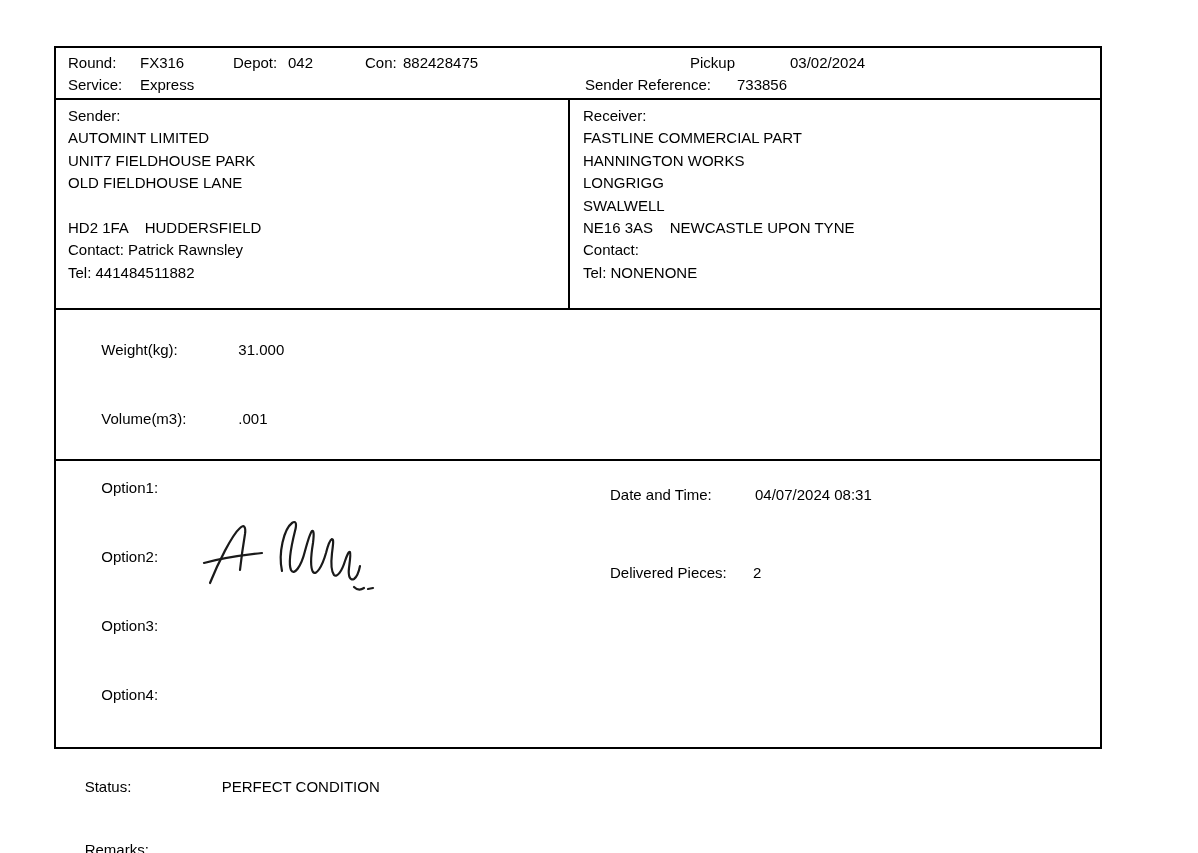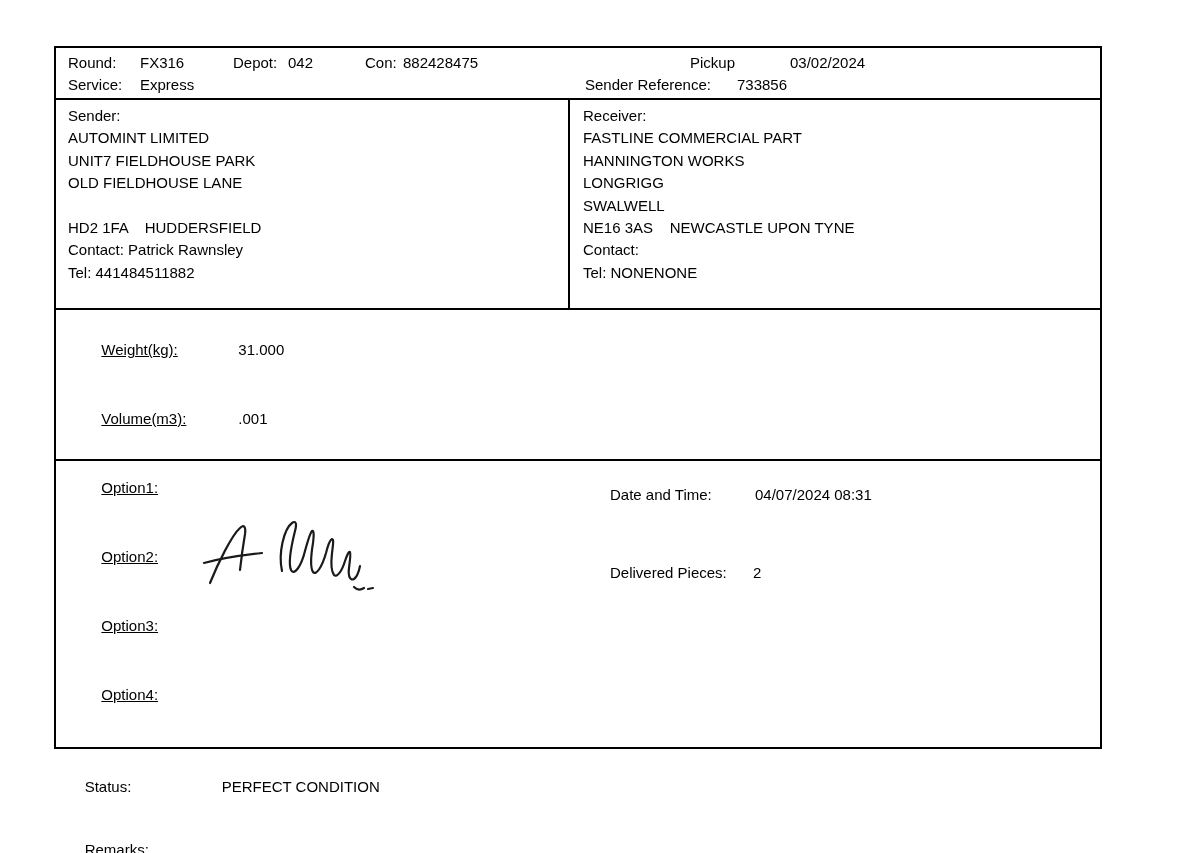--- a/index.html
+++ b/index.html
@@ -30,21 +30,21 @@
     border-right: 2px solid #000;
     padding: 5px 0 0 12px;
   }
   .col-receiver { flex: 1; padding: 5px 0 0 13px; box-sizing: border-box; }
   .party-line, .party-title { white-space: pre; line-height: 22.4px; min-height: 22.4px; }
   .row-details { height: 151px; border-bottom: 2px solid #000; }
   .details-left { position: absolute; left: 12px; top: 5px; }
   .details-right { position: absolute; left: 529px; top: 5px; }
   .kv { line-height: 23px; white-space: pre; }
   .kv .k { display: inline-block; }
-  .details-left .k { width: 137px; text-decoration: underline; }
+  .details-left .k { width: 137px; }
   .details-right .k { width: 142px; }
   .gap-top { margin-top: 3px; }
   .row-signature { height: 286px; }
   .sig-label { position: absolute; left: 12px; top: 8px; white-space: pre; }
   .sig-label .k { display: inline-block; width: 137px; }
   .sig-date { position: absolute; left: 529px; top: 8px; white-space: pre; }
   .sig-date .k { display: inline-block; width: 145px; }
   .sig-delivered { position: absolute; left: 529px; top: 86px; white-space: pre; }
   .sig-delivered .k { display: inline-block; width: 143px; }
   .signature-svg { position: absolute; left: 146px; top: 46px; }

